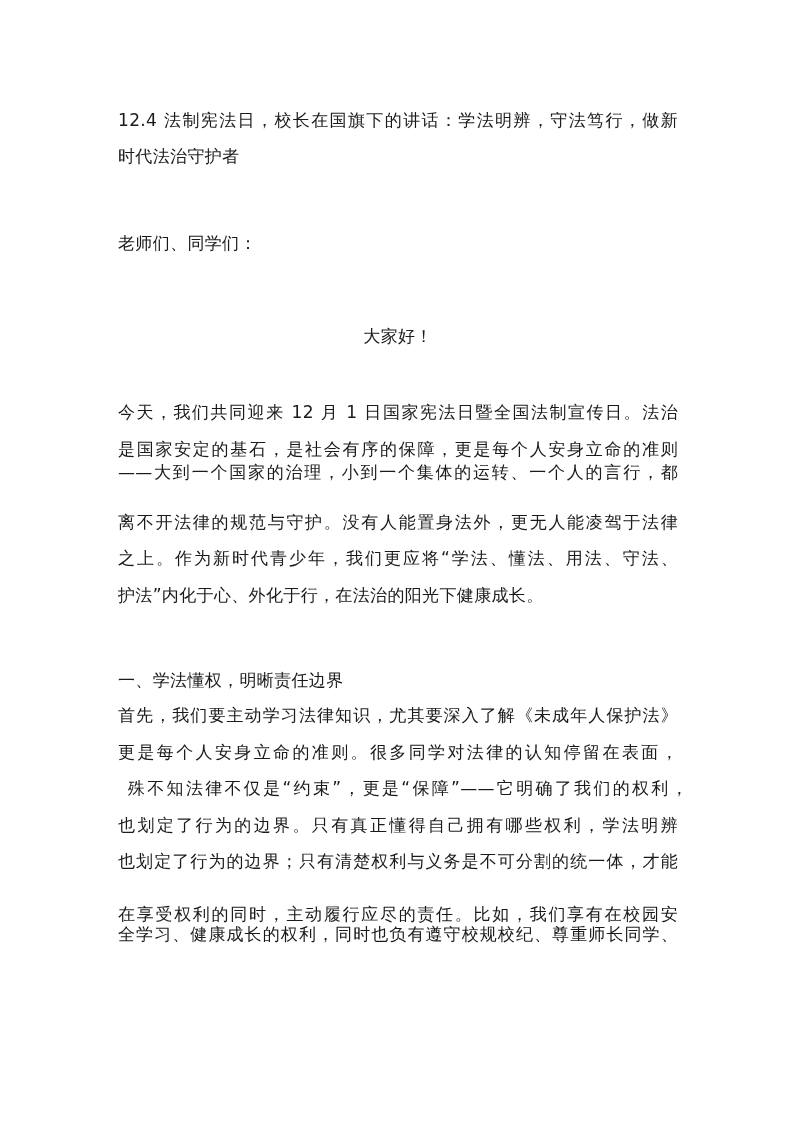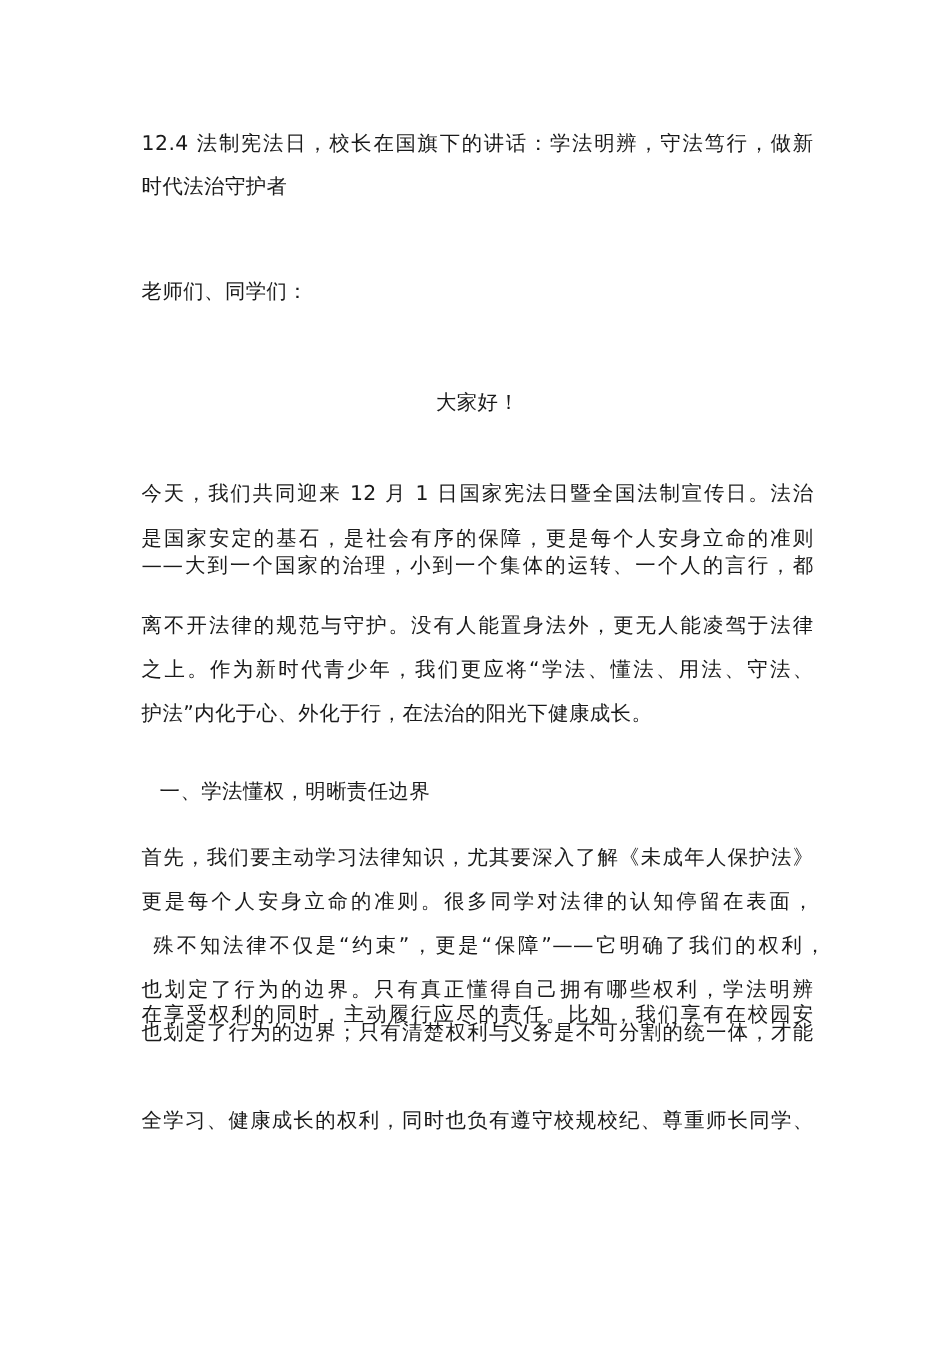--- a/index.html
+++ b/index.html
@@ -48,22 +48,22 @@
 
   <div class="line" style="top:324px;text-align:center;">大家好！</div>
 
   <div class="line justify" style="top:400px;">今天，我们共同迎来 12 月 1 日国家宪法日暨全国法制宣传日。法治</div>
   <div class="line justify" style="top:437px;">是国家安定的基石，是社会有序的保障，更是每个人安身立命的准则</div>
   <div class="line justify" style="top:460px;">——大到一个国家的治理，小到一个集体的运转、一个人的言行，都</div>
   <div class="line justify" style="top:510px;">离不开法律的规范与守护。没有人能置身法外，更无人能凌驾于法律</div>
   <div class="line justify" style="top:546px;">之上。作为新时代青少年，我们更应将“学法、懂法、用法、守法、</div>
   <div class="line" style="top:583px;">护法”内化于心、外化于行，在法治的阳光下健康成长。</div>
 
-  <div class="line" style="top:648px;margin-left:15px;">一、学法懂权，明晰责任边界</div>
+  <div class="line" style="top:668px;">一、学法懂权，明晰责任边界</div>
 
   <div class="line justify" style="top:703px;">首先，我们要主动学习法律知识，尤其要深入了解《未成年人保护法》</div>
   <div class="line justify" style="top:740px;">更是每个人安身立命的准则。很多同学对法律的认知停留在表面，</div>
   <div class="line justify" style="top:776px;margin-left:10px;">殊不知法律不仅是“约束”，更是“保障”——它明确了我们的权利，</div>
   <div class="line justify" style="top:813px;">也划定了行为的边界。只有真正懂得自己拥有哪些权利，学法明辨</div>
   <div class="line justify" style="top:849px;">也划定了行为的边界；只有清楚权利与义务是不可分割的统一体，才能</div>
-  <div class="line justify" style="top:834px;">在享受权利的同时，主动履行应尽的责任。比如，我们享有在校园安</div>
+  <div class="line justify" style="top:902px;">在享受权利的同时，主动履行应尽的责任。比如，我们享有在校园安</div>
   <div class="line justify" style="top:922px;">全学习、健康成长的权利，同时也负有遵守校规校纪、尊重师长同学、</div>
 </div>
 
 </body></html>

